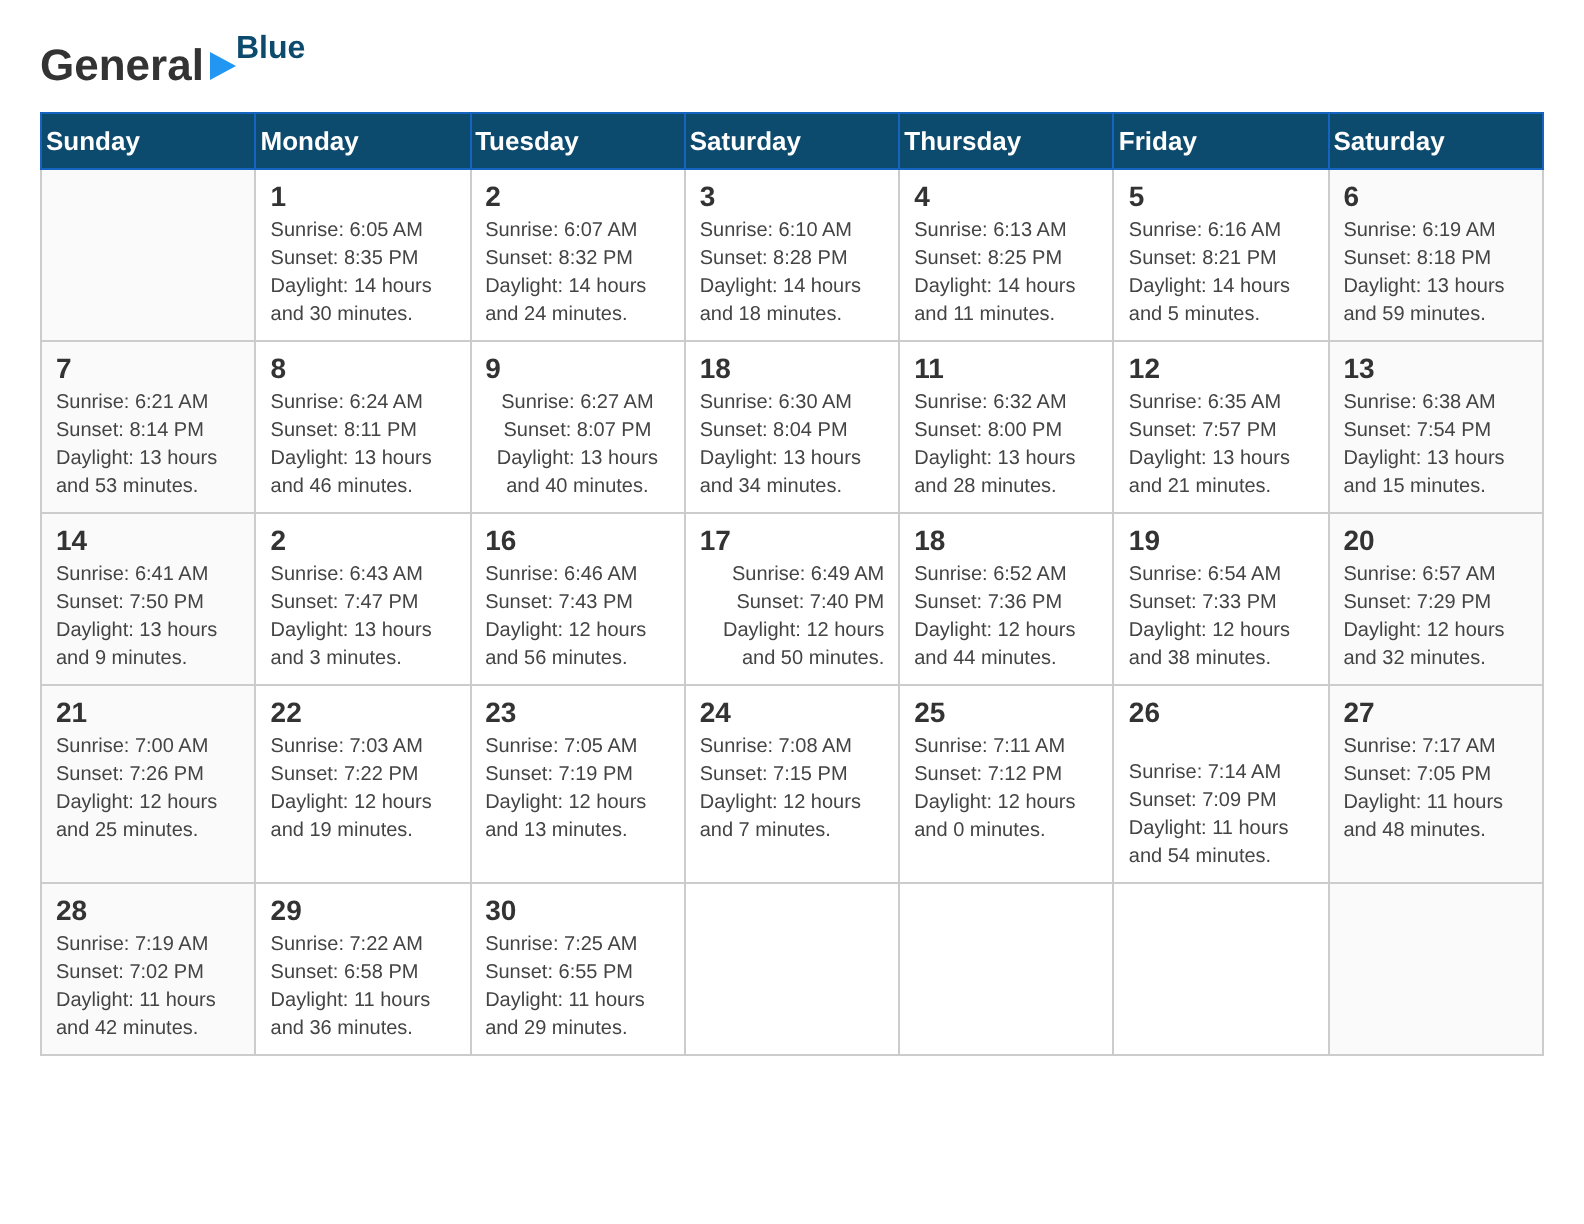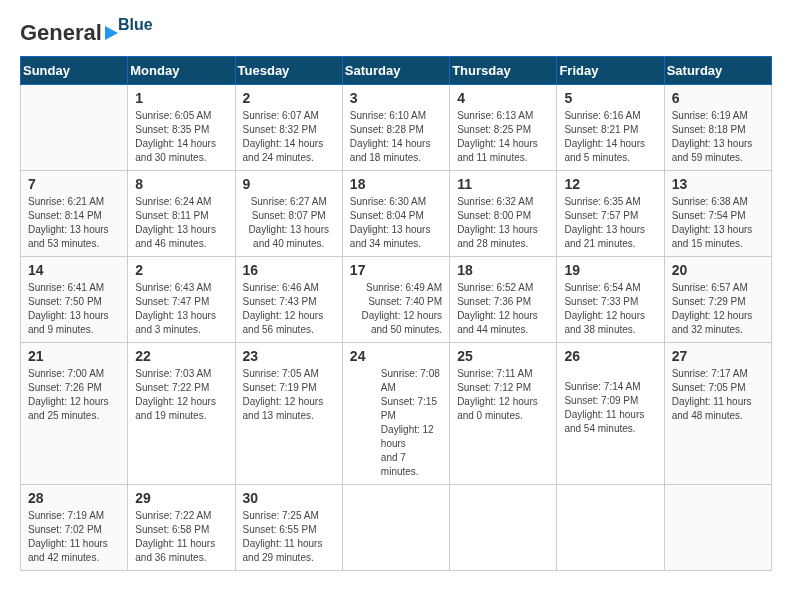--- a/index.html
+++ b/index.html
@@ -277,21 +277,21 @@
         </td>
         <td>
           <div class="day-number">23</div>
           <div class="day-info" style="white-space: pre-line;">Sunrise: 7:05 AM
 Sunset: 7:19 PM
 Daylight: 12 hours
 and 13 minutes.</div>
         </td>
         <td>
           <div class="day-number">24</div>
-          <div class="day-info" style="white-space: pre-line; margin-left: 31px;">Sunrise: 7:08 AM
+          <div class="day-info" style="white-space: pre-line;">Sunrise: 7:08 AM
 Sunset: 7:15 PM
 Daylight: 12 hours
 and 7 minutes.</div>
         </td>
         <td>
           <div class="day-number">25</div>
           <div class="day-info" style="white-space: pre-line;">Sunrise: 7:11 AM
 Sunset: 7:12 PM
 Daylight: 12 hours
 and 0 minutes.</div>

